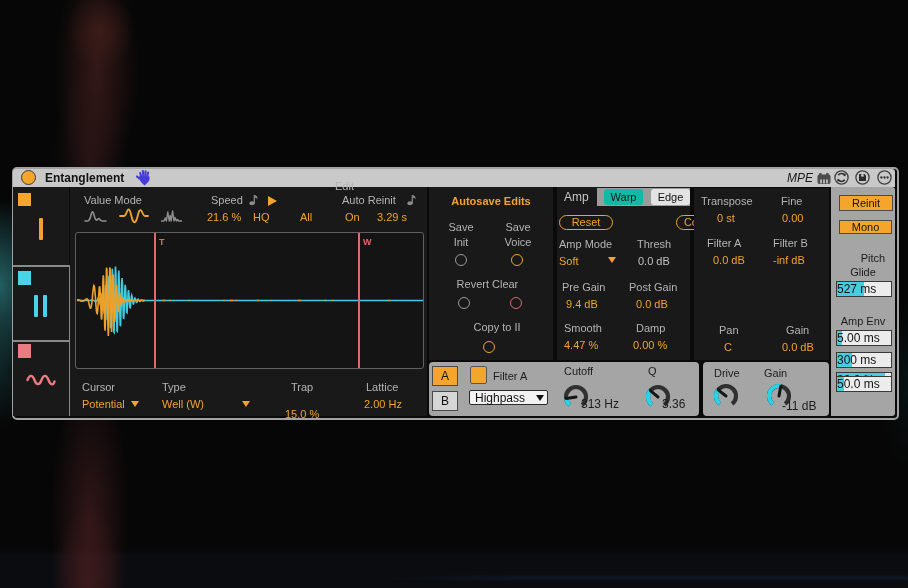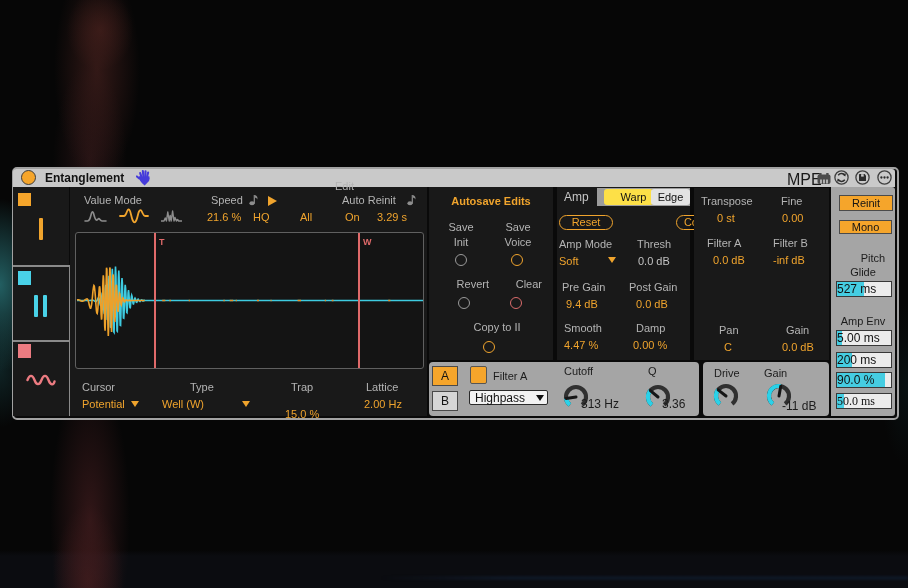--- a/index.html
+++ b/index.html
@@ -53,21 +53,21 @@
   <svg class="abs" style="left:136px;top:169px;" width="17" height="18" viewBox="0 0 17 18">
     <g fill="#453bda">
       <rect x="3.6" y="3.0" width="2.1" height="5.5" rx="1" transform="rotate(-18 4.6 5.5)"></rect>
       <rect x="6.0" y="1.0" width="2.1" height="7.2" rx="1" transform="rotate(-6 7 4)"></rect>
       <rect x="8.4" y="1.2" width="2.1" height="7.2" rx="1" transform="rotate(3 9.4 4)"></rect>
       <rect x="10.7" y="2.4" width="2.1" height="6" rx="1" transform="rotate(14 11.7 5)"></rect>
       <rect x="0.5" y="6.2" width="2.1" height="5" rx="1" transform="rotate(-52 1.5 8)"></rect>
       <path d="M3.1 7.2 L13.3 7.2 L13.7 9.6 Q13.7 12.1 11.1 14.1 L8.6 16.4 Q6 14.7 4.3 12 L2.9 9.4 Z"></path>
     </g>
   </svg>
-  <div class="abs" style="left:787px;top:171px;font-size:16px;color:#1a1a1a;">MPE</div>
+  <div class="abs" style="left:787px;top:171px;font-size:12px;color:#1a1a1a;font-style:italic;">MPE</div>
 
   <svg class="abs" style="left:817px;top:171.5px;" width="14" height="13" viewBox="0 0 14 13">
     <rect x="2.2" y="1" width="2.4" height="2.5" fill="#4c4c4c"></rect>
     <rect x="9.2" y="1" width="2.4" height="2.5" fill="#4c4c4c"></rect>
     <rect x="0.5" y="2.5" width="13" height="9.5" rx="2" fill="#4c4c4c"></rect>
     <rect x="3.2" y="7.5" width="1.6" height="4" fill="#c9c9c9"></rect>
     <rect x="6.2" y="7.5" width="1.6" height="4" fill="#c9c9c9"></rect>
     <rect x="9.2" y="7.5" width="1.6" height="4" fill="#c9c9c9"></rect>
   </svg>
 
@@ -151,48 +151,48 @@
     <path d="M1.0 67.0L1.4 66.9L1.7 66.7L2.1 66.7L2.4 66.7L2.8 66.8L3.2 66.9L3.5 67.1L3.9 67.3L4.2 67.5L4.6 67.8L5.0 68.0L5.3 68.1L5.7 68.2L6.0 68.3L6.4 68.3L6.8 68.2L7.1 68.1L7.5 67.9L7.8 67.7L8.2 67.5L8.6 67.2L8.9 67.0L9.3 66.8L9.6 66.6L10.0 66.3L10.4 66.1L10.7 66.0L11.1 65.9L11.4 66.1L11.8 66.6L12.2 67.5L12.5 68.7L12.9 70.1L13.2 71.8L13.6 73.3L14.0 74.5L14.3 75.1L14.7 75.1L15.0 74.2L15.4 72.6L15.8 70.1L16.1 67.0L16.5 63.3L16.8 59.6L17.2 56.2L17.6 53.7L17.9 52.5L18.3 53.0L18.6 55.3L19.0 59.0L19.4 63.7L19.7 68.9L20.1 73.7L20.4 77.6L20.8 80.0L21.2 80.5L21.5 78.9L21.9 75.5L22.2 70.4L22.6 64.4L23.0 58.6L23.3 54.5L23.7 53.3L24.0 56.1L24.4 63.0L24.8 72.4L25.1 81.5L25.5 86.7L25.8 85.1L26.2 76.2L26.6 62.5L26.9 49.2L27.3 42.3L27.6 45.8L28.0 59.4L28.4 77.9L28.7 93.1L29.1 97.8L29.4 88.8L29.8 69.3L30.2 48.0L30.5 34.8L30.9 36.3L31.2 52.4L31.6 75.9L32.0 95.9L32.3 102.9L32.7 93.6L33.0 72.1L33.4 48.8L33.8 34.4L34.1 35.6L34.5 51.4L34.8 74.0L35.2 92.7L35.6 99.0L35.9 90.7L36.3 72.3L36.6 52.9L37.0 41.6L37.4 42.8L37.7 55.0L38.1 71.7L38.4 84.9L38.8 89.0L39.2 83.1L39.5 71.0L39.9 58.7L40.2 51.9L40.6 52.8L41.0 60.1L41.3 69.6L41.7 76.7L42.0 78.8L42.4 75.6L42.8 69.4L43.1 63.4L43.5 60.3L43.8 60.8L44.2 64.1L44.6 68.3L44.9 71.3L45.3 72.0L45.6 70.7L46.0 68.3L46.4 66.1L46.7 64.9L47.1 65.2L47.4 66.3L47.8 67.7L48.2 68.7L48.5 68.9L48.9 68.5L49.2 67.7L49.6 67.1L50.0 66.8L50.3 66.9L50.7 67.2L51.0 67.5L51.4 67.8L51.8 67.8L52.1 67.7L52.5 67.6L52.8 67.4L53.2 67.4L53.6 67.4L53.9 67.4L54.3 67.5L54.6 67.6L55.0 67.6L55.4 67.5L55.7 67.5L56.1 67.5L56.4 67.5L56.8 67.5L57.2 67.5L57.5 67.5L57.9 67.5L58.2 67.5L58.6 67.5L59.0 67.5L59.3 67.5L59.7 67.5L60.0 67.5L60.4 67.5L60.8 67.5L61.1 67.5L61.5 67.5L61.8 67.5L62.2 67.5L62.6 67.5L62.9 67.5L63.3 67.5L63.6 67.5L64.0 67.5L64.4 67.5L64.7 67.5L65.1 67.5L65.4 67.5L65.8 67.5L66.2 67.5L66.5 67.5L66.9 67.5L67.2 67.5L67.6 67.5L68.0 67.5L68.3 67.5L68.7 67.5" fill="none" stroke="#eda12b" stroke-width="1.6"></path>
     <rect x="78" y="0" width="2" height="135" fill="#e06a6a"></rect>
     <rect x="282" y="0" width="2" height="135" fill="#e06a6a"></rect>
     <text x="83" y="12" font-size="9" font-weight="bold" fill="#e06a6a" font-family="Liberation Sans">T</text>
     <text x="287" y="12" font-size="9" font-weight="bold" fill="#e06a6a" font-family="Liberation Sans">W</text>
   </svg>
 
   <div class="lbl" style="left:82px;top:381px;text-align:center;">Cursor</div>
   <div class="val" style="left:82px;top:398px;">Potential</div>
   <div class="tri-d" style="left:131px;top:401px;"></div>
-  <div class="lbl" style="left:162px;top:381px;margin-left:28px;">Type</div>
+  <div class="lbl" style="left:162px;top:381px;">Type</div>
   <div class="val" style="left:162px;top:398px;">Well (W)</div>
   <div class="tri-d" style="left:242px;top:401px;"></div>
   <div class="lbl" style="left:291px;top:381px;">Trap</div>
   <div class="val" style="left:285px;top:398px;margin-top:10px;">15.0 %</div>
   <div class="lbl" style="left:366px;top:381px;">Lattice</div>
   <div class="val" style="left:364px;top:398px;">2.00 Hz</div>
 
   <div class="darkpanel" style="left:429px;top:187px;width:124px;height:173px;"></div>
   <div class="val" style="left:429px;top:195px;width:124px;text-align:center;font-weight:bold;">Autosave Edits</div>
   <div class="lbl" style="left:436px;top:221px;width:50px;text-align:center;">Save</div>
   <div class="lbl" style="left:436px;top:236px;width:50px;text-align:center;">Init</div>
   <div class="lbl" style="left:493px;top:221px;width:50px;text-align:center;">Save</div>
   <div class="lbl" style="left:493px;top:236px;width:50px;text-align:center;">Voice</div>
   <div class="circ" style="left:455px;top:254px;"></div>
   <div class="circ" style="left:511px;top:254px;border-color:#f0a42d;"></div>
   <div class="lbl" style="left:439px;top:278px;width:50px;text-align:right;">Revert</div>
-  <div class="lbl" style="left:492px;top:278px;width:50px;text-align:right;">Clear</div>
+  <div class="lbl" style="left:492px;top:278px;width:50px;text-align:left;">Clear</div>
   <div class="circ" style="left:458px;top:297px;"></div>
   <div class="circ" style="left:510px;top:297px;border-color:#d96b6b;"></div>
   <div class="lbl" style="left:429px;top:321px;width:136px;text-align:center;">Copy to II</div>
   <div class="circ" style="left:483px;top:341px;border-color:#f0a42d;"></div>
 
   <div class="darkpanel" style="left:557px;top:187px;width:133px;height:173px;"></div>
   <div class="abs" style="left:597px;top:188px;width:93px;height:18px;background:#9c9c9c;"></div>
   <div class="abs" style="left:564px;top:190px;font-size:12px;color:#c6c6c6;">Amp</div>
-  <div class="abs" style="left:604px;top:189px;width:39px;height:16px;background:#fde047;border-radius:3px;
-       font-size:11px;color:#111;text-align:center;line-height:16px;padding-left:10px;">Warp</div>
+  <div class="abs" style="left:604px;top:189px;width:39px;height:16px;background:#14b8a6;border-radius:3px;
+       font-size:11px;color:#111;text-align:center;line-height:16px;">Warp</div>
   <div class="abs" style="left:651px;top:189px;width:39px;height:16px;background:#e3e3e3;border-radius:3px;
        font-size:11px;color:#111;text-align:center;line-height:16px;">Edge</div>
 
   <div class="pill" style="left:559px;top:215px;width:52px;">Reset</div>
   <div class="pill" style="left:628px;top:215px;width:54px;margin-left:48px;">Copy To</div>
   <div class="lbl" style="left:559px;top:238px;">Amp Mode</div>
   <div class="lbl" style="left:637px;top:238px;">Thresh</div>
   <div class="val" style="left:559px;top:255px;">Soft</div>
   <div class="tri-d" style="left:608px;top:257px;"></div>
   <div class="lbl" style="left:638px;top:255px;color:#c2c2c2;">0.0 dB</div>
@@ -259,15 +259,15 @@
   <div class="blk" style="left:782px;top:400px;font-size:12px;">-11 dB</div>
 
   <div class="graypanel" style="left:831px;top:187px;width:64px;height:229px;border-radius:0 3px 3px 0;"></div>
   <div class="obtn" style="left:839px;top:195px;width:52px;height:14px;line-height:14px;">Reinit</div>
   <div class="obtn" style="left:839px;top:220px;width:51px;height:12px;line-height:12px;">Mono</div>
   <div class="blk" style="left:831px;top:252px;width:84px;text-align:center;">Pitch</div>
   <div class="blk" style="left:831px;top:266px;width:64px;text-align:center;">Glide</div>
   <div class="numbox" style="left:836px;top:281px;height:14px;line-height:14px;"><i style="width:50%;"></i><b>527 ms</b></div>
   <div class="blk" style="left:831px;top:315px;width:64px;text-align:center;">Amp Env</div>
   <div class="numbox" style="left:836px;top:330px;height:14px;line-height:14px;"><i style="width:9%;"></i><b>5.00 ms</b></div>
-  <div class="numbox" style="left:836px;top:352px;height:14px;line-height:14px;"><i style="width:27%;"></i><b>200 ms</b></div>
+  <div class="numbox" style="left:836px;top:352px;height:14px;line-height:14px;"><i style="width:27%;"></i><b>300 ms</b></div>
   <div class="numbox" style="left:836px;top:372px;height:14px;line-height:14px;"><i style="width:88%;"></i><b>90.0 %</b></div>
-  <div class="numbox" style="left:836px;top:393px;height:14px;line-height:14px;font-family:Liberation Serif, serif;"><i style="width:13%;"></i><b>50.0 ms</b></div>
+  <div class="numbox" style="left:836px;top:376px;height:14px;line-height:14px;"><i style="width:13%;"></i><b>50.0 ms</b></div>
 
 </body></html>

